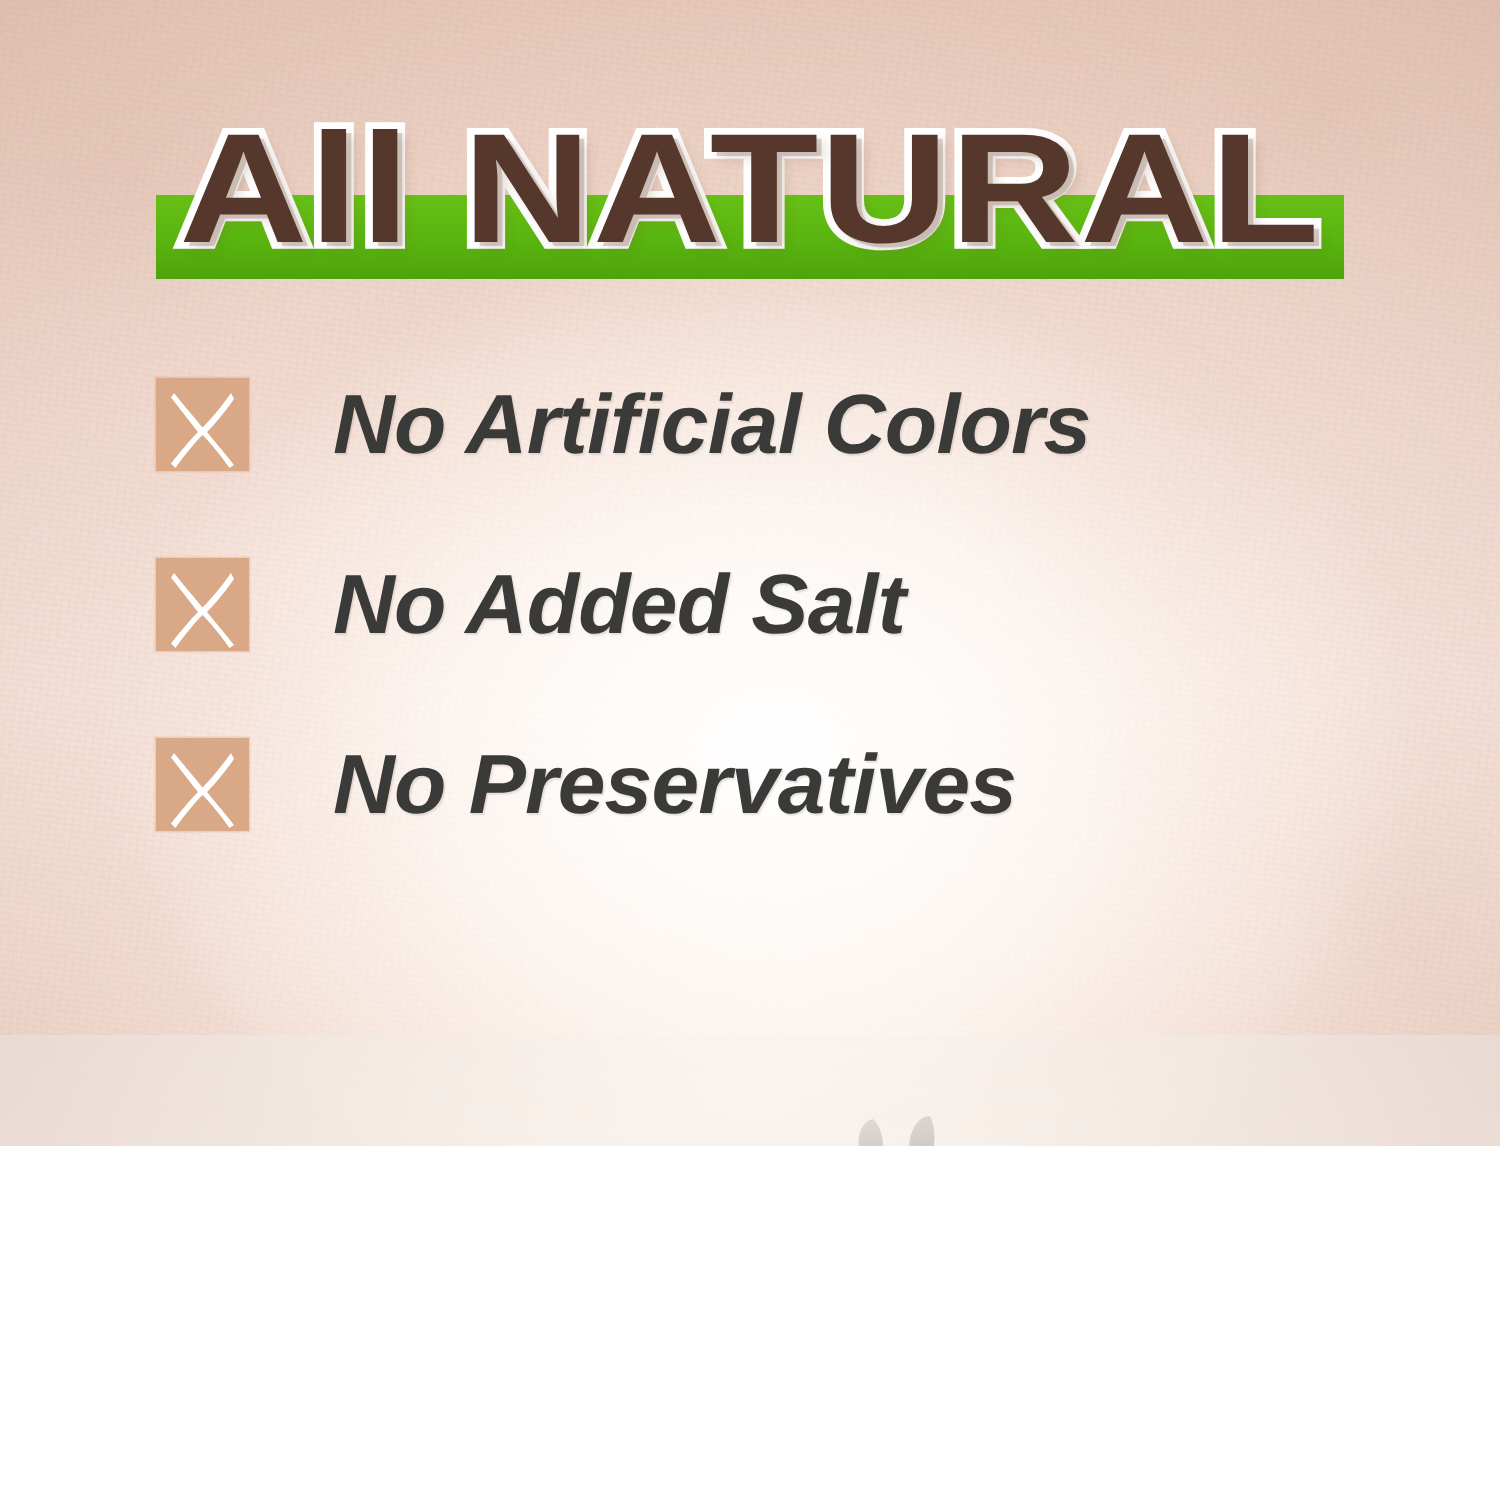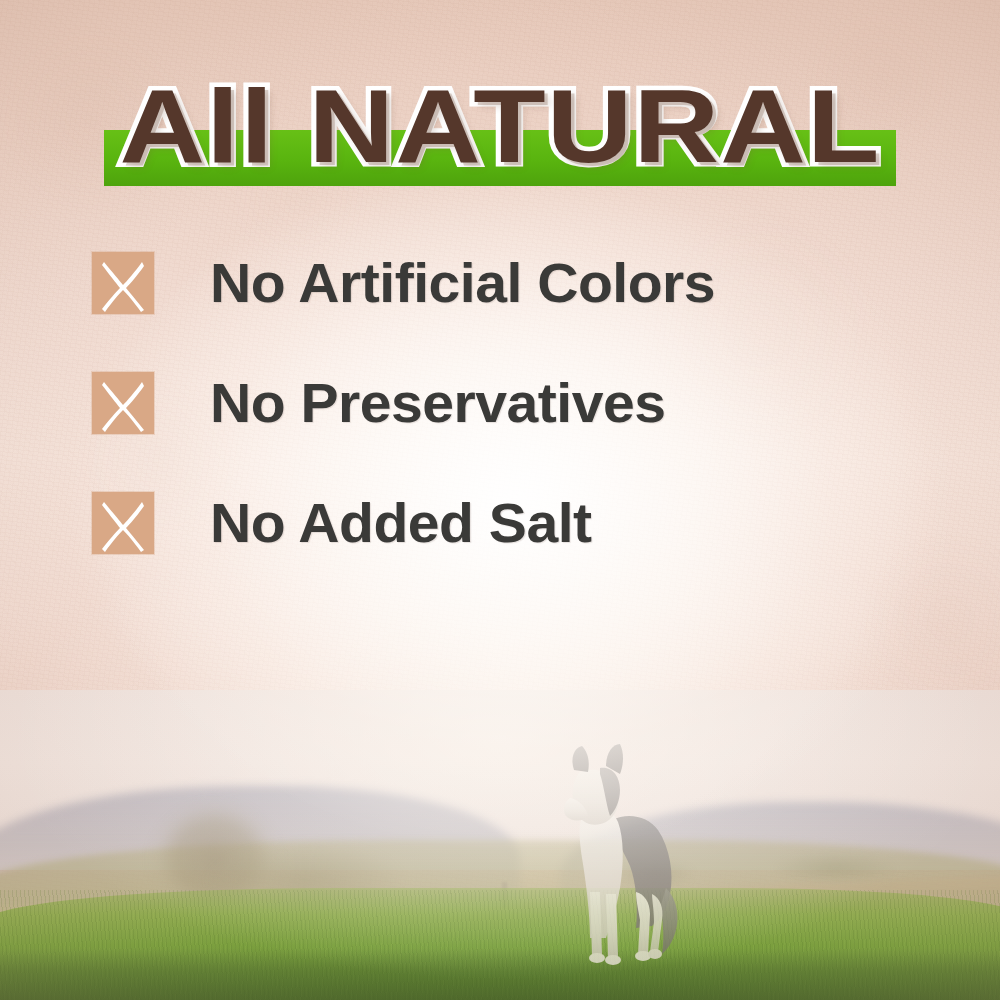--- a/index.html
+++ b/index.html
@@ -3,21 +3,21 @@
 <meta charset="utf-8">
 <style>
   html, body {
     margin: 0;
     padding: 0;
     background: #ffffff;
   }
   #poster {
     position: relative;
     width: 1000px;
-    height: 1000px;
+    height: 764px;
     overflow: hidden;
     font-family: "Liberation Sans", sans-serif;
     background: #d946ef;
   }
 
   
   .layer {
     position: absolute;
     left: 0; top: 0;
     width: 1000px;
@@ -300,23 +300,24 @@
     -webkit-text-stroke: 9px #ffffff;
     paint-order: stroke fill;
     text-shadow:
       3px 3px 0 rgba(120,86,64,0.26),
       5px 5px 7px rgba(120,86,64,0.20);
   }
 
   
   #checklist {
     position: absolute;
-    left: 92px;
+    left: 104px;
     top: 252px;
     width: 820px;
+    font-style: italic;
   }
   .check-row {
     position: relative;
     height: 62px;
     margin-bottom: 58px;
     display: flex;
     align-items: center;
   }
   .x-box {
     position: relative;
@@ -448,30 +449,30 @@
 
       <div class="check-row">
         <div class="x-box">
           <svg viewBox="0 0 62 62" xmlns="http://www.w3.org/2000/svg">
             <path d="M12 10 C20 20 28 29 31 33 C35 29 43 20 50 10
                      L52 14 C45 24 38 32 34 36 C38 41 45 49 52 58
                      L49 60 C42 50 35 42 31 38 C27 42 20 50 13 60
                      L10 57 C17 48 24 40 28 36 C24 31 17 22 10 13 Z" fill="#ffffff"></path>
           </svg>
         </div>
-        <div class="check-label">No Preservatives</div>
+        <div class="check-label">No Added Salt</div>
       </div>
 
       <div class="check-row">
         <div class="x-box">
           <svg viewBox="0 0 62 62" xmlns="http://www.w3.org/2000/svg">
             <path d="M12 10 C20 20 28 29 31 33 C35 29 43 20 50 10
                      L52 14 C45 24 38 32 34 36 C38 41 45 49 52 58
                      L49 60 C42 50 35 42 31 38 C27 42 20 50 13 60
                      L10 57 C17 48 24 40 28 36 C24 31 17 22 10 13 Z" fill="#ffffff"></path>
           </svg>
         </div>
-        <div class="check-label">No Added Salt</div>
+        <div class="check-label">No Preservatives</div>
       </div>
 
     </div>
   </div>
 </div>
 
 </body></html>

